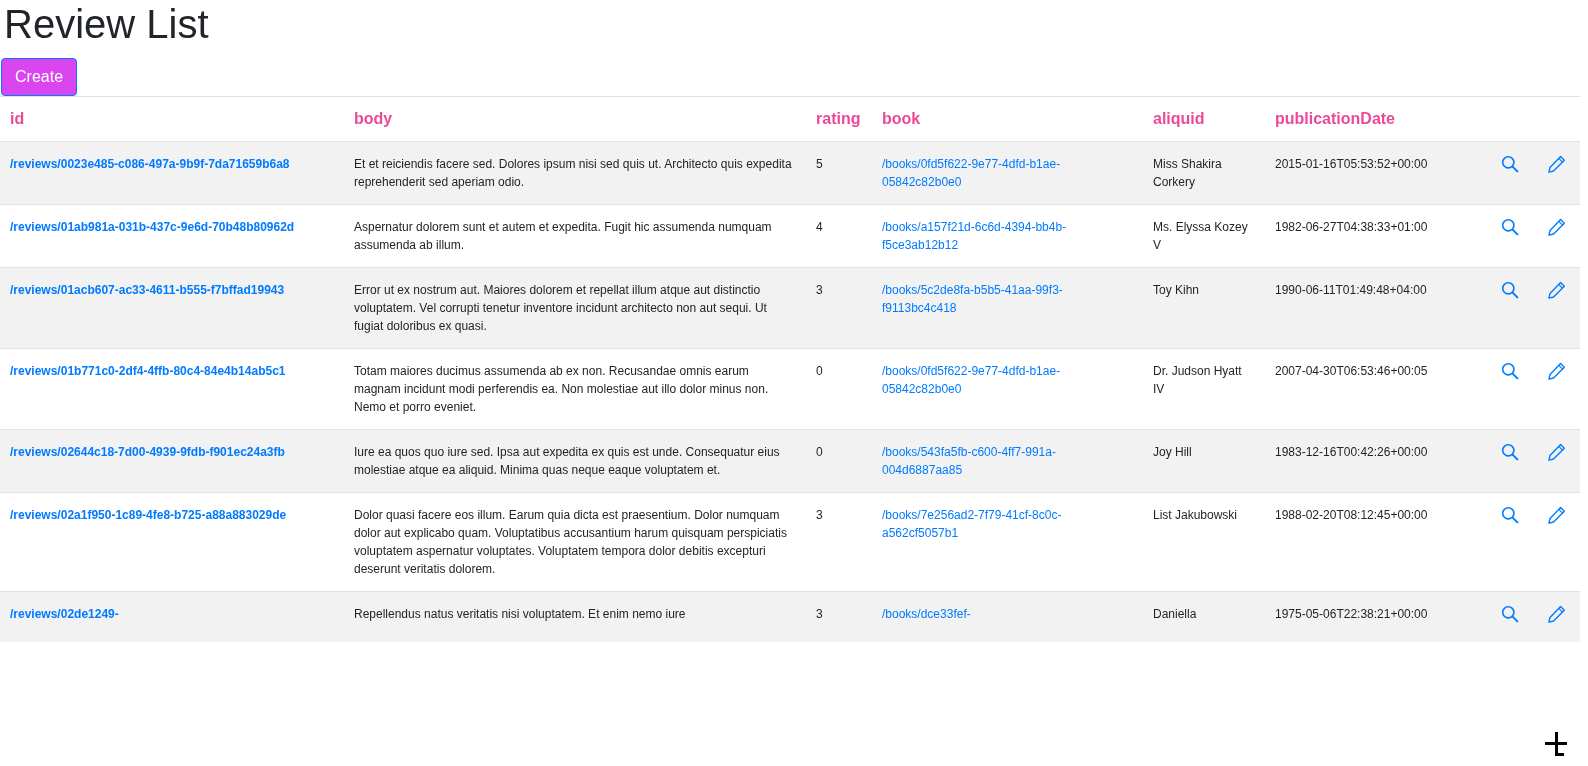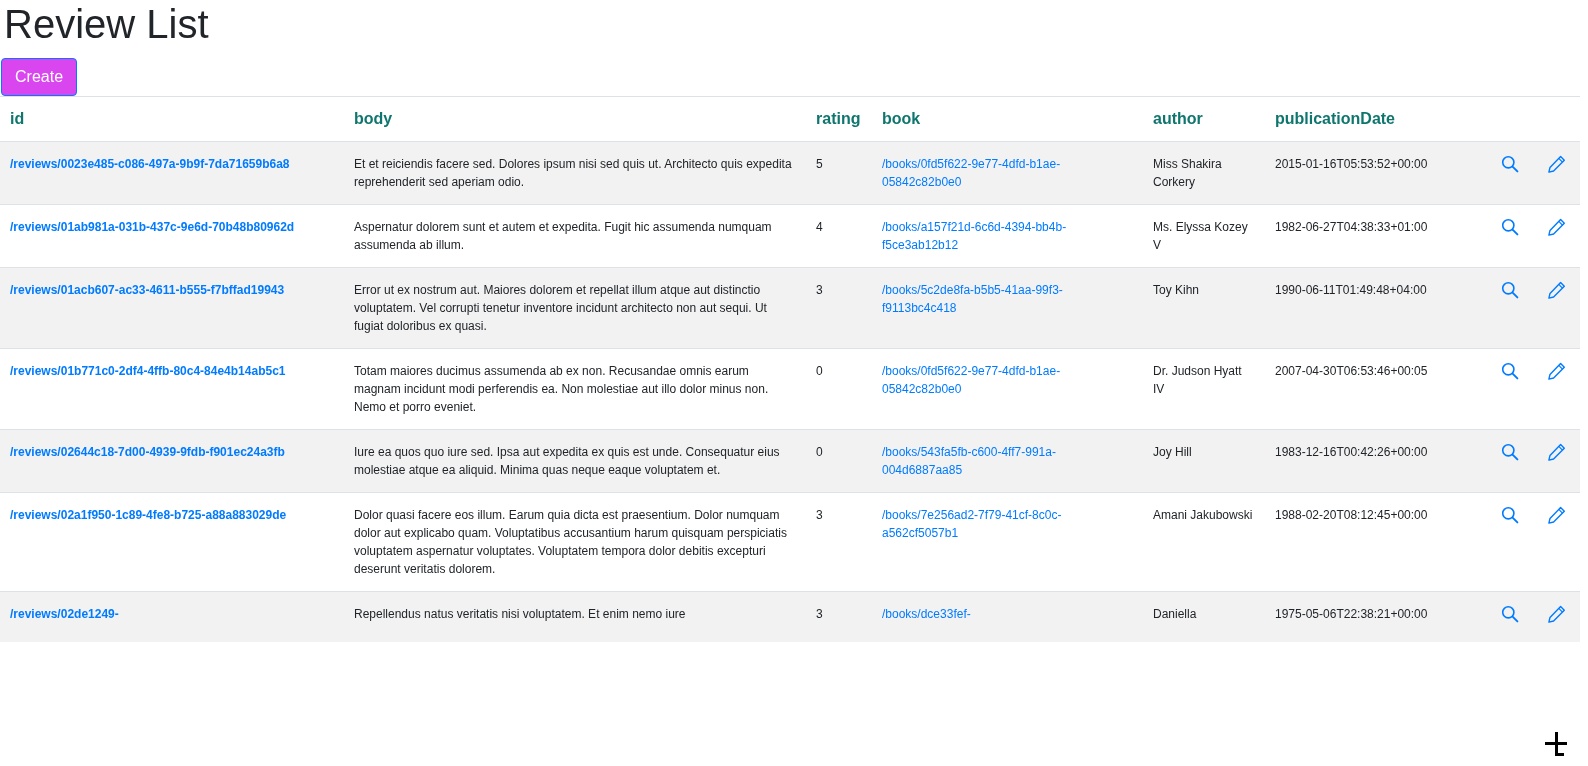--- a/index.html
+++ b/index.html
@@ -39,21 +39,21 @@
     table-layout: fixed;
     margin-top: 0;
   }
   table.review-table th {
     text-align: left;
     font-weight: 700;
     padding: 13px 10px;
     border-top: 1px solid #dee2e6;
     border-bottom: 1px solid #dee2e6;
     font-size: 16px;
-    color: #0f766e;
+    color: #ec4899;
     vertical-align: top;
   }
   table.review-table td {
     padding: 13px 10px;
     vertical-align: top;
     border-top: 1px solid #dee2e6;
     font-size: 12px;
     line-height: 1.5;
     overflow-wrap: break-word;
     word-wrap: break-word;
@@ -100,21 +100,21 @@
       <col style="width:224px">
       <col style="width:43px">
       <col style="width:48px">
     </colgroup>
     <thead>
       <tr>
         <th>id</th>
         <th>body</th>
         <th>rating</th>
         <th>book</th>
-        <th>author</th>
+        <th>aliquid</th>
         <th>publicationDate</th>
         <th></th>
         <th></th>
       </tr>
     </thead>
     <tbody>
   <tr>
     <td><a class="cell-link id-link" href="#">/reviews/0023e485-c086-497a-9b9f-7da71659b6a8</a></td>
     <td>Et et reiciendis facere sed. Dolores ipsum nisi sed quis ut. Architecto quis expedita reprehenderit sed aperiam odio.</td>
     <td>5</td>
@@ -257,21 +257,21 @@
         </span>
       </a>
     </td>
   </tr>
 
   <tr>
     <td><a class="cell-link id-link" href="#">/reviews/02a1f950-1c89-4fe8-b725-a88a883029de</a></td>
     <td>Dolor quasi facere eos illum. Earum quia dicta est praesentium. Dolor numquam dolor aut explicabo quam. Voluptatibus accusantium harum quisquam perspiciatis voluptatem aspernatur voluptates. Voluptatem tempora dolor debitis excepturi deserunt veritatis dolorem.</td>
     <td>3</td>
     <td><a class="cell-link" href="#">/books/7e256ad2-7f79-41cf-8c0c-a562cf5057b1</a></td>
-    <td>Amani Jakubowski</td>
+    <td>List Jakubowski</td>
     <td class="date-cell">1988-02-20T08:12:45+00:00</td>
     <td class="icon-cell">
       <a href="#">
         <span>
           <svg width="19" height="19" viewBox="0 0 19 19">
             <circle cx="7.3" cy="7.3" r="5.6" fill="none" stroke="#007bff" stroke-width="1.6"></circle>
             <line x1="11.6" y1="11.6" x2="16.4" y2="16.4" stroke="#007bff" stroke-width="1.9" stroke-linecap="round"></line>
           </svg>
         </span>
       </a>

